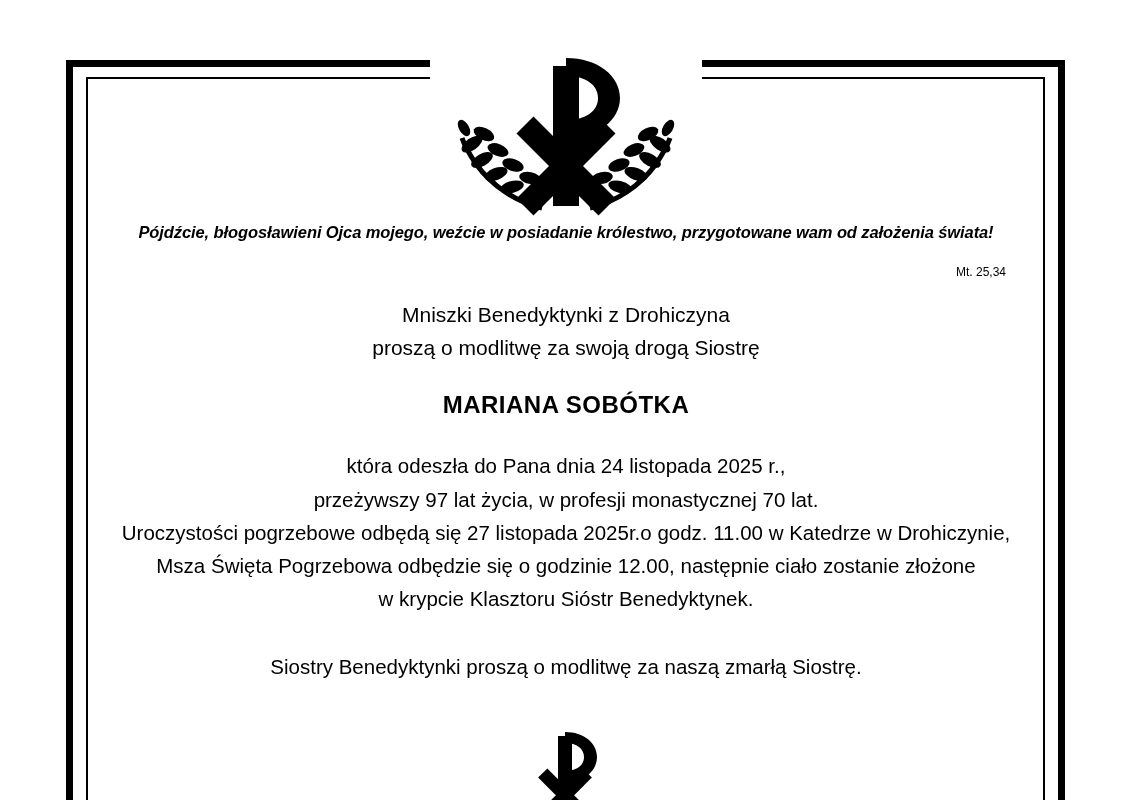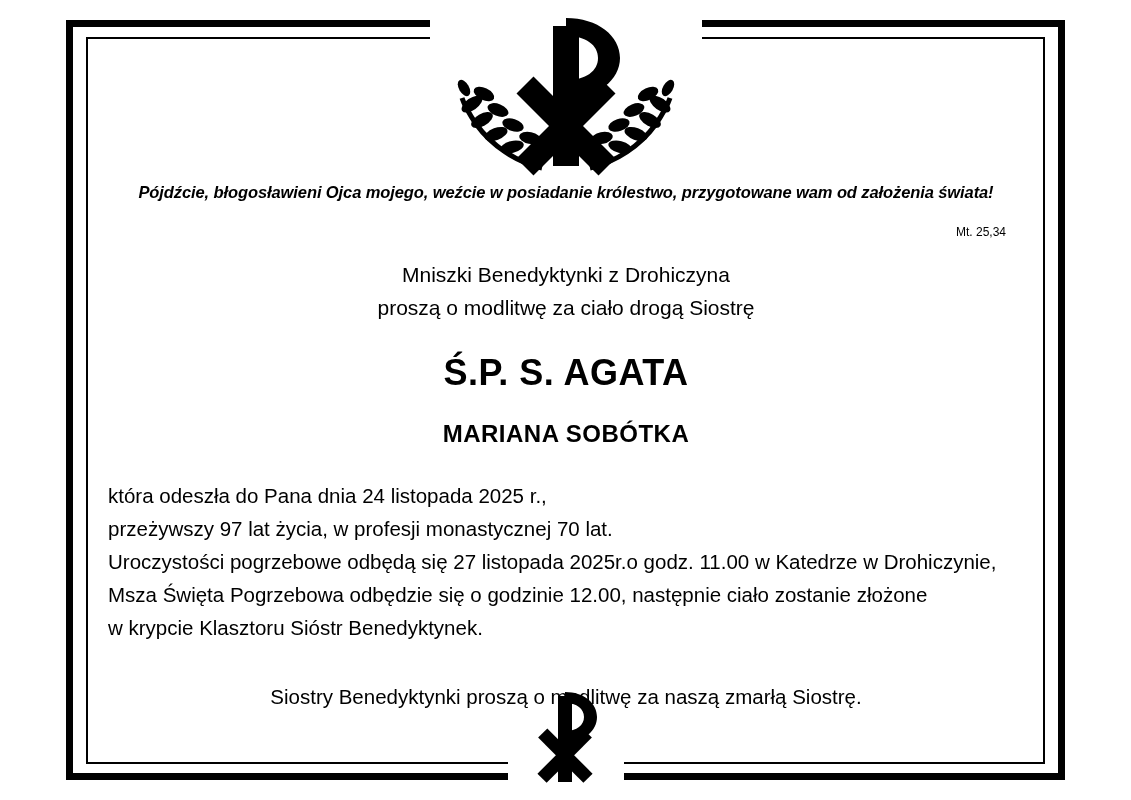--- a/index.html
+++ b/index.html
@@ -14,20 +14,21 @@
     color: #000000;
     overflow: hidden;
   }
 
   .notice {
     position: relative;
     width: 1131px;
     height: 724px;
     background: #ffffff;
     box-sizing: border-box;
+    margin-top: 40px;
   }
 
   
   .frame-outer {
     position: absolute;
     left: 66px;
     top: 20px;
     width: 999px;
     height: 760px;
     border: 7px solid #000000;
@@ -126,21 +127,21 @@
   }
   .name-line2 {
     font-size: 24px;
     font-weight: bold;
     letter-spacing: 0.5px;
     line-height: 1.2;
     margin-top: 26px;
   }
 
   .details {
-    text-align: left;
+    text-align: center;
     font-size: 20.5px;
     line-height: 1.62;
     margin-top: 30px;
   }
   .details div {
     margin: 0;
   }
 
   .closing {
     text-align: center;
@@ -207,25 +208,24 @@
   </div>
 
   <div class="content">
 
     <p class="scripture">Pójdźcie, błogosławieni Ojca mojego, weźcie w posiadanie królestwo, przygotowane wam od założenia świata!</p>
 
     <p class="scripture-ref">Mt. 25,34</p>
 
     <div class="intro">
       <div>Mniszki Benedyktynki z Drohiczyna</div>
-      <div>proszą o modlitwę za ciało drogą Siostrę</div>
+      <div>proszą o modlitwę za swoją drogą Siostrę</div>
     </div>
 
     <div class="name-block">
-      <div class="name-line1">Ś.P. S. AGATA</div>
       <div class="name-line2">MARIANA SOBÓTKA</div>
     </div>
 
     <div class="details">
       <div>która odeszła do Pana dnia 24 listopada  2025 r.,</div>
       <div>przeżywszy 97 lat życia, w profesji monastycznej 70 lat.</div>
       <div>Uroczystości pogrzebowe odbędą się 27 listopada 2025r.o godz. 11.00  w Katedrze w Drohiczynie,</div>
       <div>Msza Święta Pogrzebowa odbędzie się o godzinie 12.00, następnie ciało zostanie złożone</div>
       <div>w krypcie Klasztoru Sióstr Benedyktynek.</div>
     </div>

